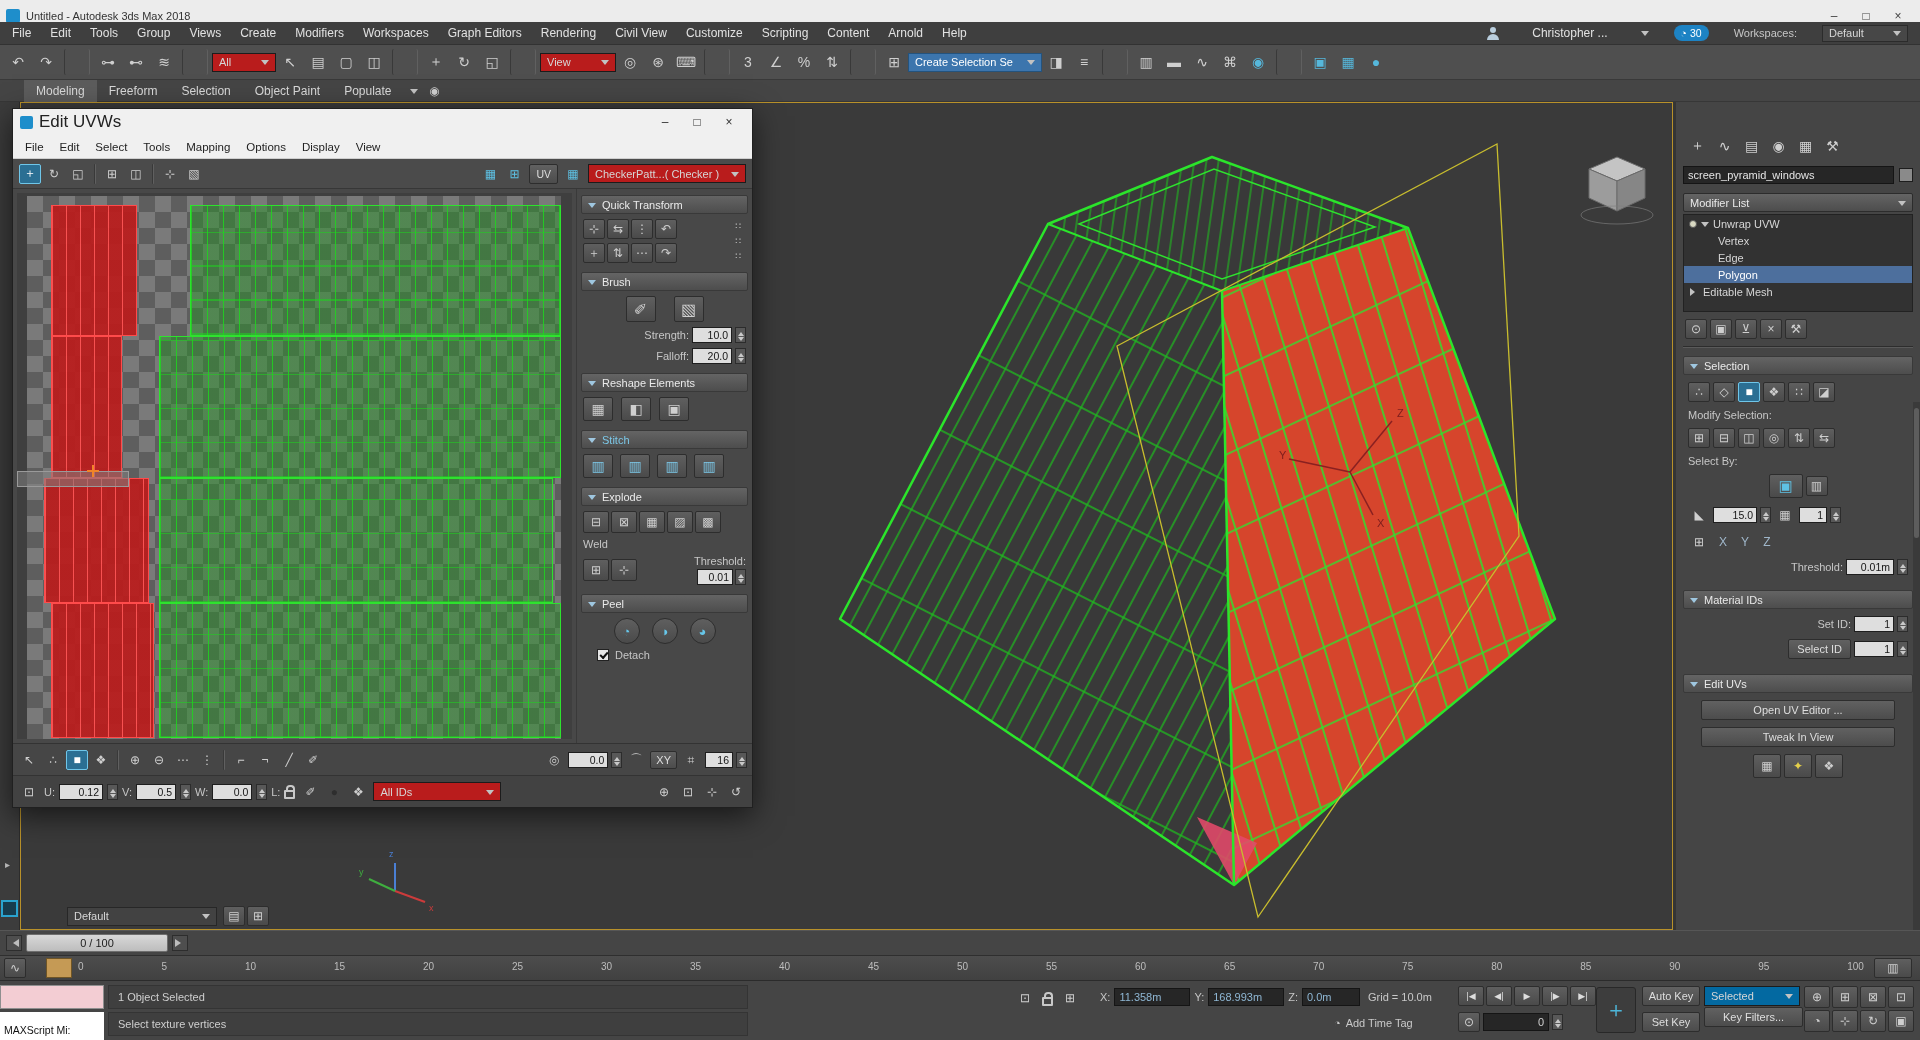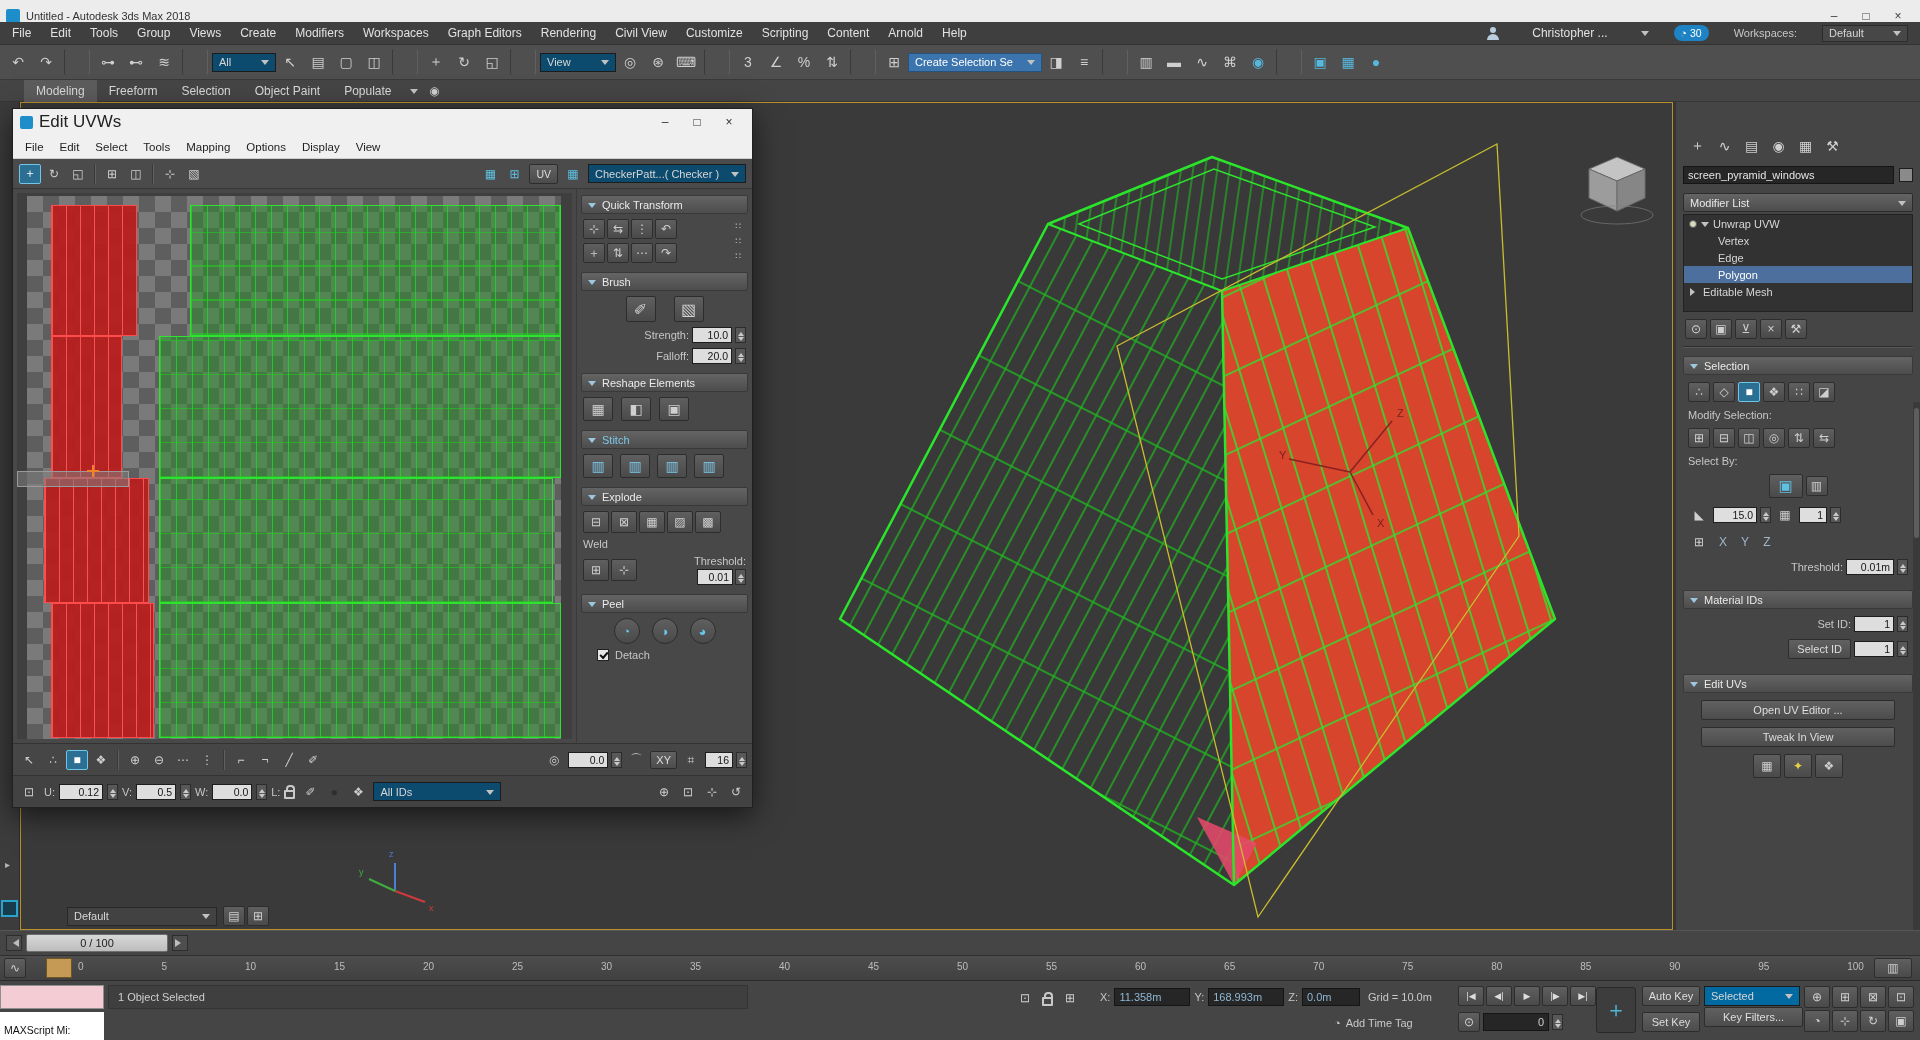--- a/index.html
+++ b/index.html
@@ -22,21 +22,21 @@
   .ico[data-name="separator"]{width:2px;min-width:2px;height:20px;border:none;border-left:1px solid #393939;border-right:1px solid #606060;margin:0 3px;background:none}
   .fld{display:inline-flex;align-items:center;justify-content:flex-end;background:#dedede;color:#151515;border:1px solid #1e1e1e;height:16px;font-size:10.5px;padding:0 3px;flex:none}
   .w28{width:28px}.w36{width:36px}.w40{width:40px}.w44{width:44px}.w48{width:48px}
   .darkfld{display:inline-flex;align-items:center;background:#262626;color:#cfcfcf;border:1px solid #151515;height:18px;font-size:11px;padding:0 4px}
   .spin{display:inline-flex;flex-direction:column;align-items:center;justify-content:center;width:11px;height:16px;background:#585858;border:1px solid #2c2c2c;gap:1px;flex:none}
   .spin i{width:0;height:0;border:3px solid transparent;border-bottom:4px solid #c9c9c9;display:block}
   .spin i.dn{border-bottom:none;border-top:4px solid #c9c9c9}
   .btn{display:inline-flex;align-items:center;justify-content:center;background:linear-gradient(#616161,#4c4c4c);border:1px solid #2d2d2d;border-radius:2px;color:#dedede;font-size:11px;height:20px;padding:0 8px;flex:none;white-space:nowrap}
   .btn.wide{width:88%;margin:0 auto}
   .btn.small{height:18px;padding:0 5px}
-  .dd{display:inline-flex;align-items:center;background:#0c4a6e;border:1px solid #1c1c1c;color:#d6d6d6;font-size:11px;height:19px;padding:0 6px;gap:6px;white-space:nowrap}
+  .dd{display:inline-flex;align-items:center;background:#b91c1c;border:1px solid #1c1c1c;color:#d6d6d6;font-size:11px;height:19px;padding:0 6px;gap:6px;white-space:nowrap}
   .dd .tri.down{margin-left:auto}
   .padlock{width:11px;height:9px;border:2px solid #c9c9c9;border-radius:1px;position:relative;display:inline-block;margin-top:6px;flex:none}
   .padlock::before{content:"";position:absolute;left:0px;top:-7px;width:5px;height:5px;border:2px solid #c9c9c9;border-bottom:none;border-radius:4px 4px 0 0}
   .person{width:12px;height:13px;position:relative;display:inline-block;flex:none}
   .person::before{content:"";position:absolute;left:3px;top:0;width:6px;height:6px;border-radius:50%;background:#b9cede}
   .person::after{content:"";position:absolute;left:0;top:7px;width:12px;height:6px;border-radius:6px 6px 0 0;background:#b9cede}
   .chk{width:12px;height:12px;background:#e6e6e6;border:1px solid #222;position:relative;display:inline-block;flex:none}
   .chk::after{content:"";position:absolute;left:2px;top:2px;width:6px;height:3px;border-left:2px solid #111;border-bottom:2px solid #111;transform:rotate(-48deg)}
   .rhead{height:19px;background:linear-gradient(#646464,#4d4d4d);border:1px solid #393939;border-radius:2px;display:flex;align-items:center;gap:6px;padding:0 6px;color:#eaeaea;font-size:11px}
   .rbody{padding:7px 5px;display:flex;flex-direction:column;gap:7px}
@@ -835,20 +835,21 @@
       <span class="tick" data-name="timeline-tick-label">95</span>
       <span class="tick" data-name="timeline-tick-label">100</span>
     </div>
   <span class="ico raised" id="rulerend" data-name="trackbar-end-button">▥</span>
 </div>
 
 <div id="statusbar" data-name="status-bar">
   <div id="ms-pink" data-name="maxscript-mini-listener"></div>
   <div id="ms-white" data-name="maxscript-listener-label">MAXScript Mi:</div>
   <div id="prompt1" data-name="selection-status-text">1 Object Selected</div>
+  <div id="prompt2" data-name="prompt-line-text">Select texture vertices</div>
   <div id="sb-icons">
     <span class="ico" data-name="isolate-selection-icon">⊡</span>
     <span class="padlock" data-name="selection-lock-icon"></span>
     <span class="ico" data-name="absolute-mode-icon">⊞</span>
   </div>
   <div id="sb-coords">
     <span class="lbl" data-name="x-label">X:</span>
     <span class="darkfld" style="width:76px" data-name="x-coordinate-field">11.358m</span>
     <span class="lbl" data-name="y-label">Y:</span>
     <span class="darkfld" style="width:76px" data-name="y-coordinate-field">168.993m</span>

